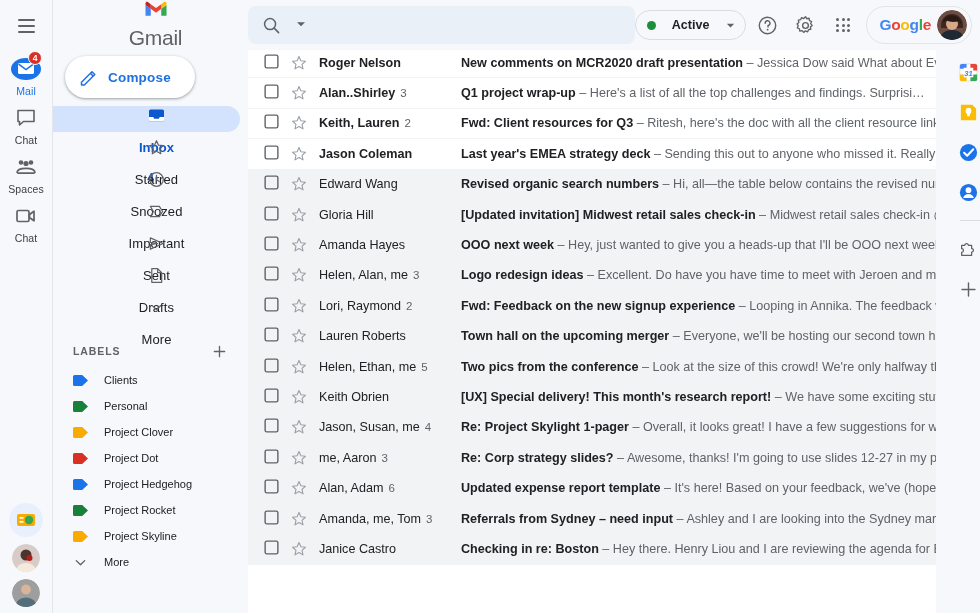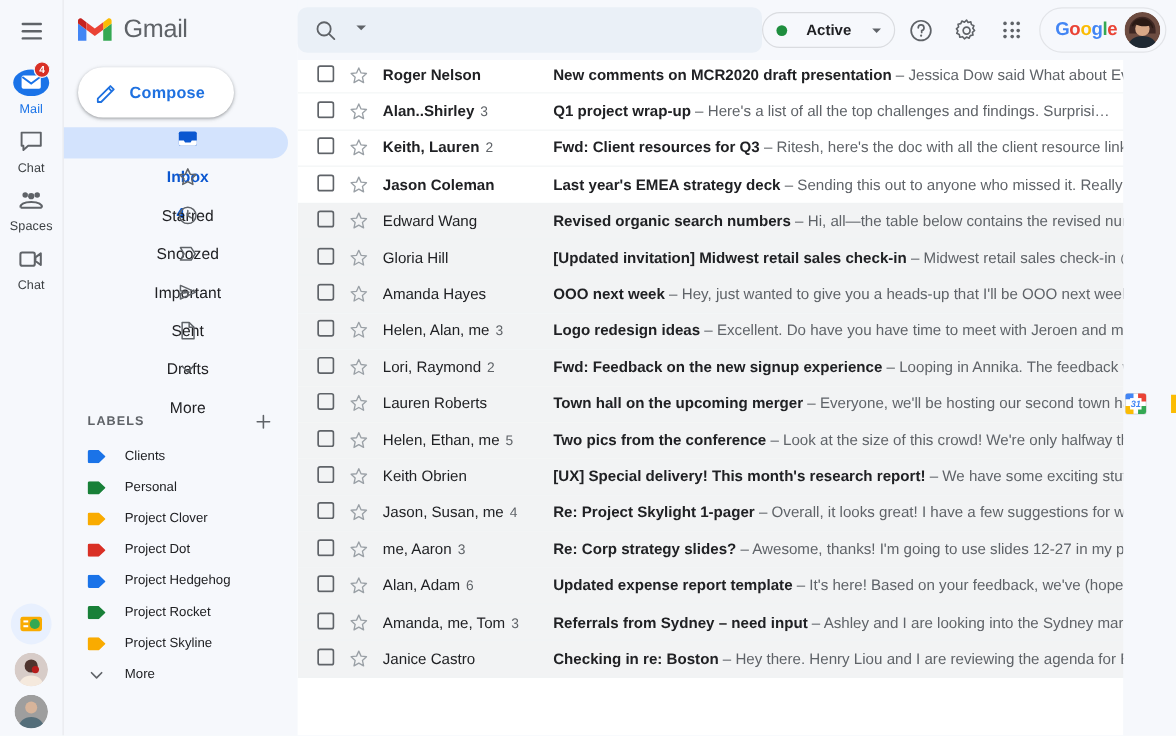--- a/index.html
+++ b/index.html
@@ -47,21 +47,21 @@
   .chip-avatar { width: 28px; height: 28px; border-radius: 50%; overflow: hidden; cursor: pointer; }
   .contacts-chip { width: 34px; height: 34px; border-radius: 50%; background: #e8f0fe; display: flex; align-items: center; justify-content: center; cursor: pointer; }
 
   
   .sidebar {
     width: 196px; flex: 0 0 196px; height: 613px;
     background: #f6f8fc; padding-top: 0;
     border-left: 1px solid #e4e6ea;
     overflow: hidden;
   }
-  .brand { height: 50px; display: flex; align-items: center; padding-left: 10px; gap: 8px; }
+  .brand { height: 50px; display: flex; align-items: center; padding-left: 10px; gap: 8px; flex-direction: column; }
   .brand-name { font-size: 21px; color: #5f6368; letter-spacing: -0.3px; }
 
   .compose {
     margin: 6px 0 8px 12px;
     height: 42px; width: 130px;
     background: #fff; border-radius: 21px;
     display: flex; align-items: center; gap: 10px;
     padding-left: 14px;
     box-shadow: 0 1px 2px 0 rgba(60,64,67,.3), 0 1px 3px 1px rgba(60,64,67,.15);
     cursor: pointer;
@@ -170,22 +170,22 @@
     height: 38px; border: 1px solid #e2e4e8; border-radius: 19px;
     display: flex; align-items: center; gap: 6px; padding: 0 4px 0 12px;
     background: #f6f8fc; cursor: pointer; margin-left: 2px;
   }
   .goog { font-size: 15.5px; letter-spacing: -.3px; font-weight: bold; }
   .acct-avatar { width: 30px; height: 30px; border-radius: 50%; overflow: hidden; }
 
   
   .rightpanel {
     position: absolute; right: 0; top: 50px; width: 44px; bottom: 0;
-    background: #f6f8fc; display: flex; flex-direction: row;
-    align-items: center; padding-top: 10px; gap: 16px; z-index: 4; font-style: italic;
+    background: #f6f8fc; display: flex; flex-direction: column;
+    align-items: flex-end; padding-top: 10px; gap: 16px; z-index: 4; font-style: italic;
   }
   .rp-btn { width: 24px; height: 24px; display: flex; align-items: center; justify-content: center; cursor: pointer; }
   .rp-div { width: 20px; height: 1px; background: #dadce0; }
 
   .grid-dots { display: grid; grid-template-columns: repeat(3, 3px); gap: 2.6px; }
   .grid-dots i { width: 3px; height: 3px; background: #5f6368; border-radius: 50%; display: block; }
 </style>
 </head>
 <body>
 

